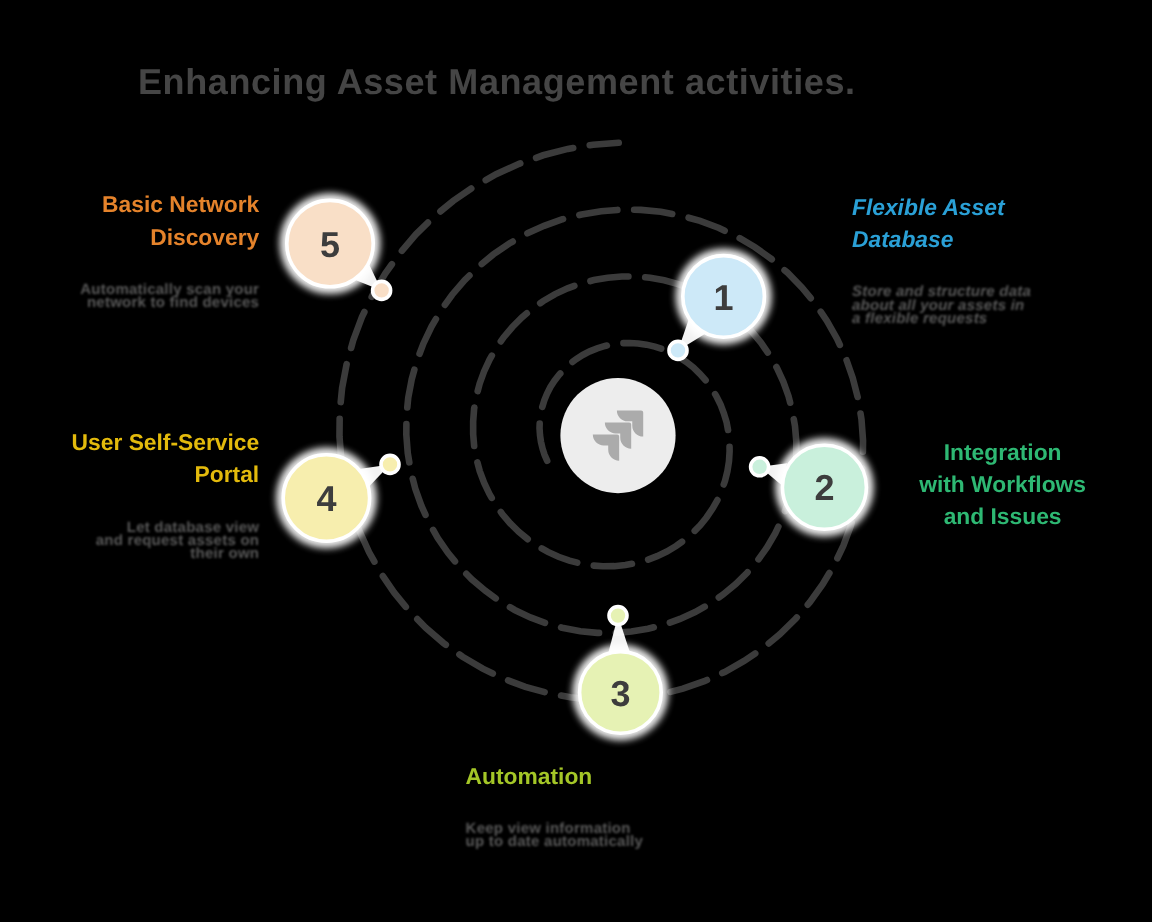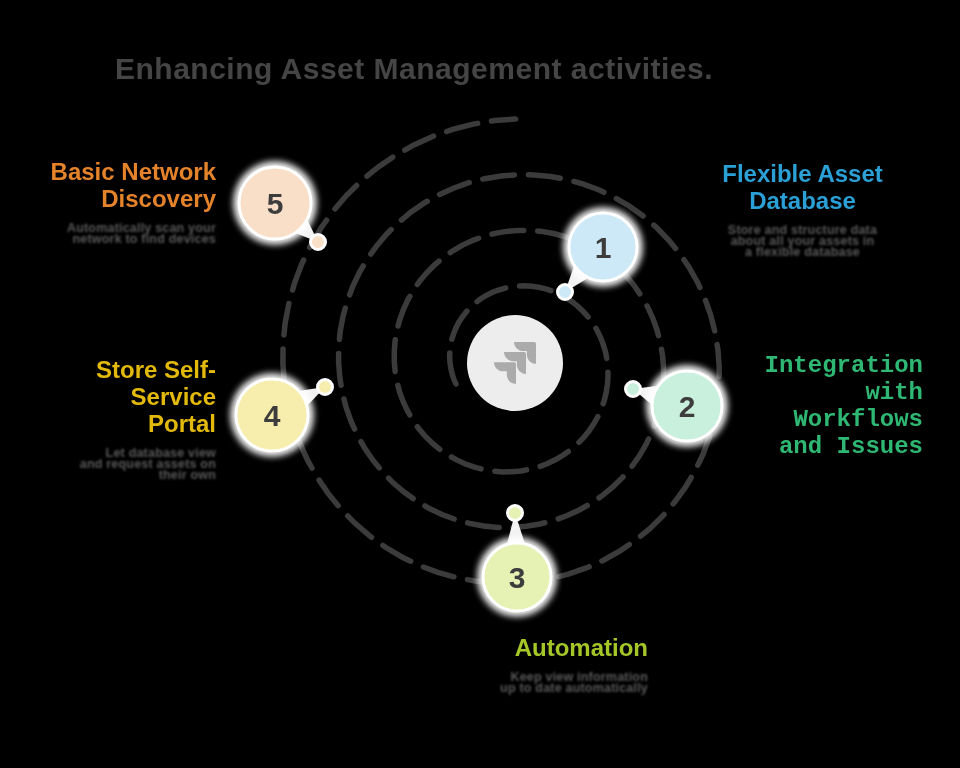--- a/index.html
+++ b/index.html
@@ -14,29 +14,29 @@
   .num{font-family:"Liberation Sans",sans-serif;font-size:30px;font-weight:bold;
        fill:#3d3d3d;text-anchor:middle;}
   #spiral{fill:none;stroke:#3b3b3b;stroke-width:5.5;stroke-linecap:round;
           stroke-dasharray:32 14;}
 
   .title{position:absolute;left:0;top:52px;width:828px;text-align:center;
          font-size:30px;font-weight:bold;color:#454545;letter-spacing:.5px;
          filter:blur(.5px);}
 
   .label-block{position:absolute;}
-  .label{font-size:24px;font-weight:bold;line-height:27px;white-space:pre-line;
+  .label{font-size:19px;font-weight:bold;line-height:27px;white-space:pre-line;
          filter:blur(.3px);}
-  .desc{margin-top:11px;font-size:12.5px;line-height:11px;font-weight:bold;
+  .desc{margin-top:24px;font-size:12.5px;line-height:11px;font-weight:bold;
         color:#595959;white-space:pre-line;filter:blur(.8px);letter-spacing:.2px;}
 
   .lb5{left:40px;top:158px;width:176px;text-align:right;}
-  .lb1{left:710px;top:160px;width:185px;text-align:center;}
-  .lb2{left:748px;top:352px;width:175px;text-align:right;font-family:Liberation Mono, monospace;}
-  .lb3{left:388px;top:634px;width:260px;text-align:right;}
+  .lb1{left:710px;top:160px;width:185px;text-align:left;font-style:italic;}
+  .lb2{left:748px;top:364px;width:175px;text-align:center;}
+  .lb3{left:388px;top:634px;width:260px;text-align:left;}
   .lb4{left:40px;top:356px;width:176px;text-align:right;}
 
   .c-orange{color:#e5832b}.c-blue{color:#2aa0d6}.c-green{color:#2eb873}
   .c-lime{color:#a4c627}.c-yellow{color:#e3ba0c}
 </style>
 </head>
 <body>
 
 <div id="stage">
 
@@ -99,37 +99,37 @@
     </g>
   </svg>
 
   <div class="title">Enhancing Asset Management activities.</div>
 
   <div class="label-block lb1">
     <div class="label c-blue">Flexible Asset
 Database</div>
     <div class="desc">Store and structure data
 about all your assets in
-a flexible database</div>
+a flexible requests</div>
   </div>
 
   <div class="label-block lb2">
     <div class="label c-green">Integration
 with Workflows
 and Issues</div>
   </div>
 
   <div class="label-block lb3">
     <div class="label c-lime">Automation</div>
     <div class="desc">Keep view information
 up to date automatically</div>
   </div>
 
   <div class="label-block lb4">
-    <div class="label c-yellow">Store Self-Service
+    <div class="label c-yellow">User Self-Service
 Portal</div>
     <div class="desc">Let database view
 and request assets on
 their own</div>
   </div>
 
   <div class="label-block lb5">
     <div class="label c-orange">Basic Network
 Discovery</div>
     <div class="desc">Automatically scan your

